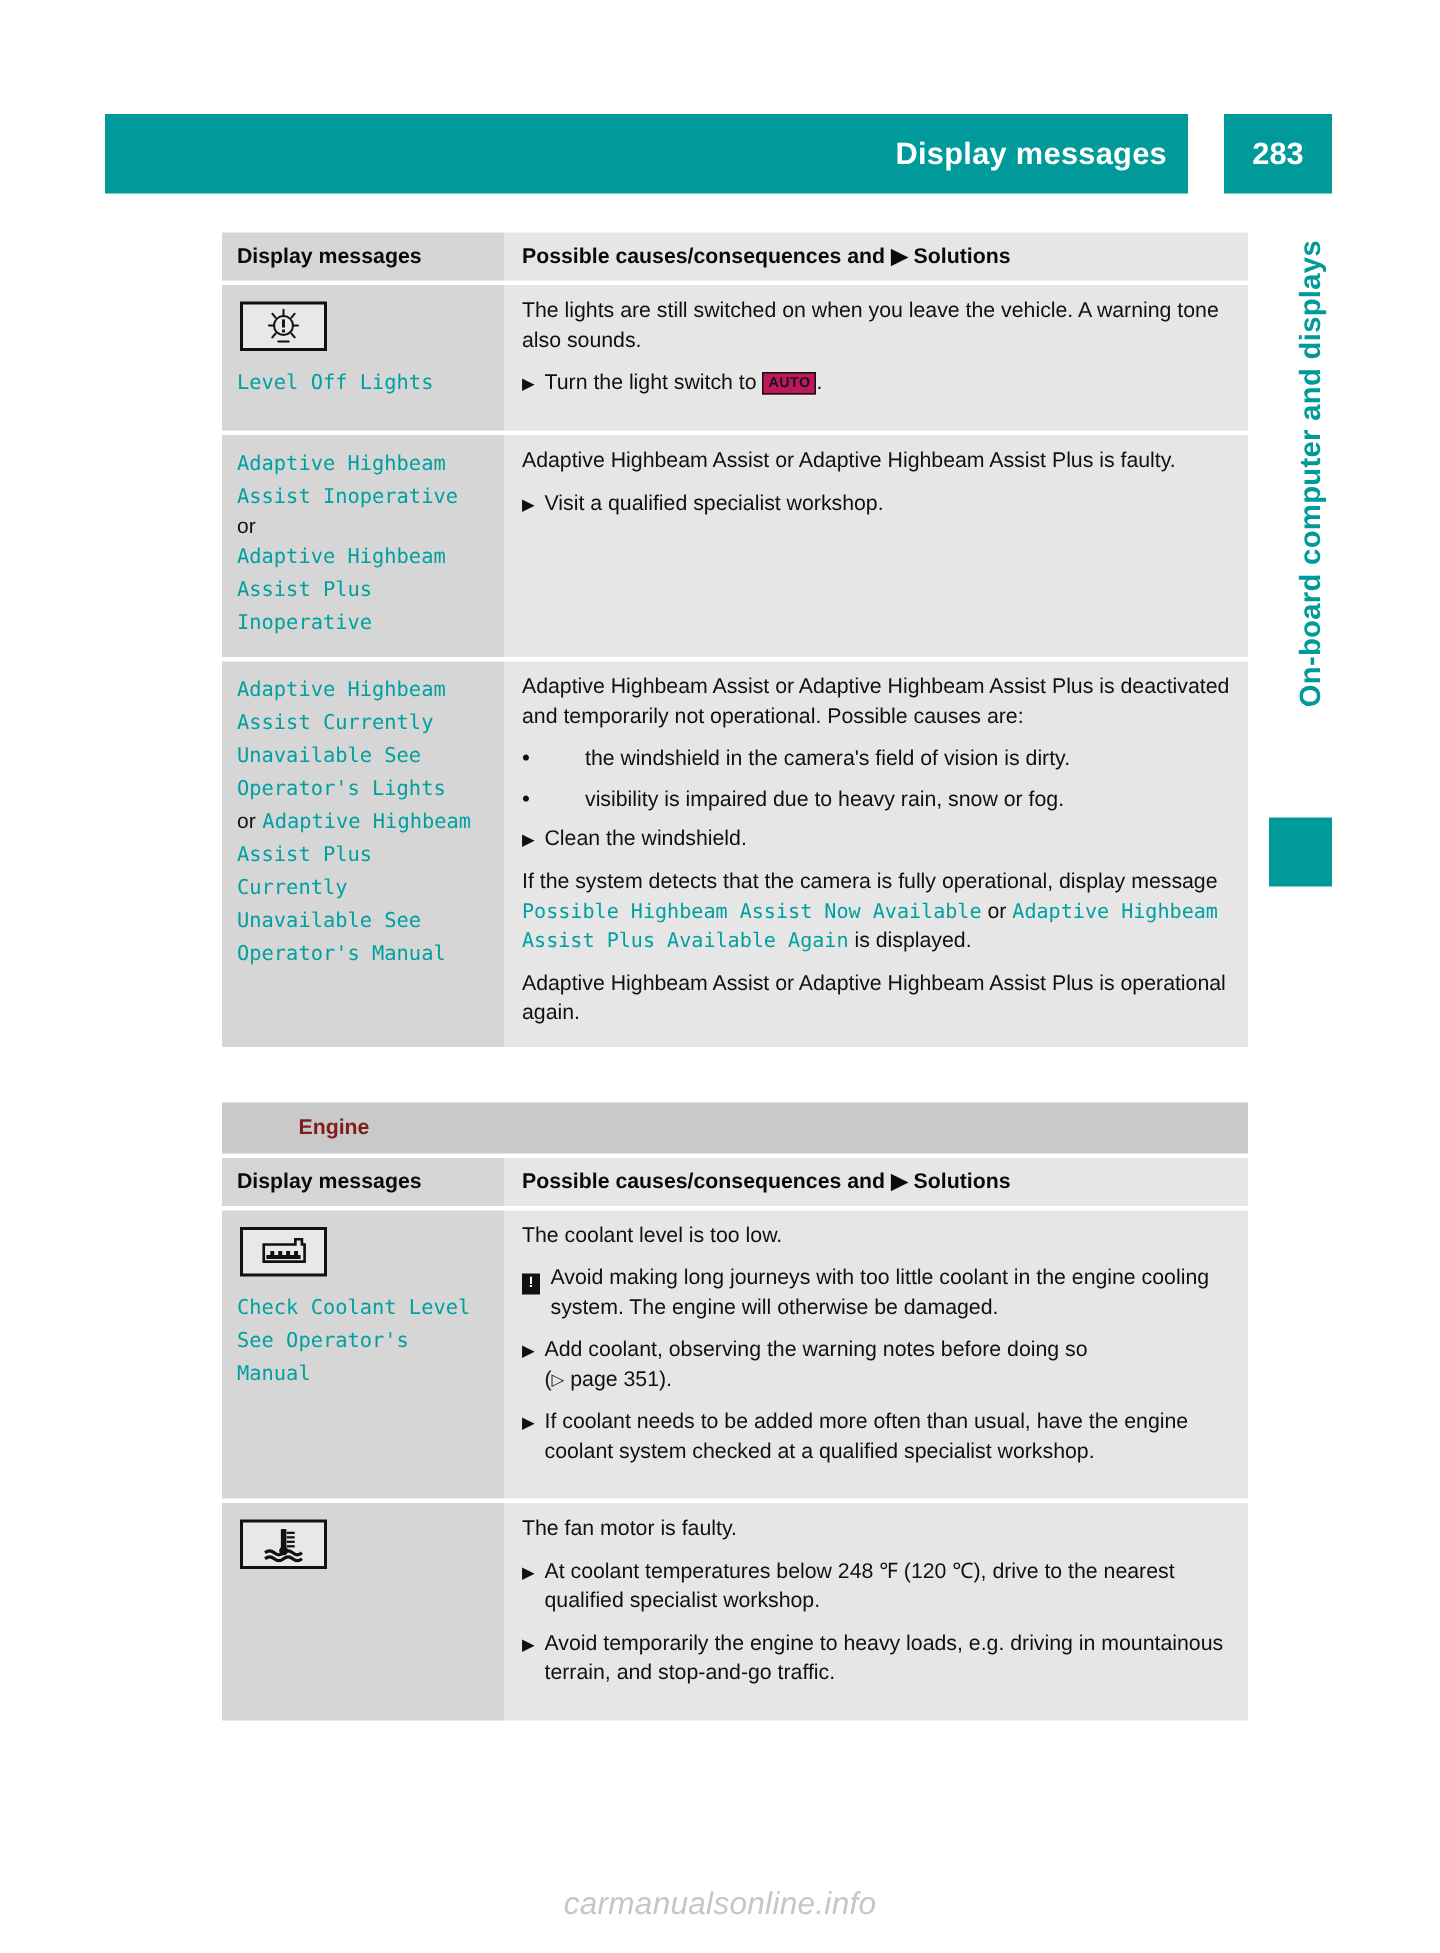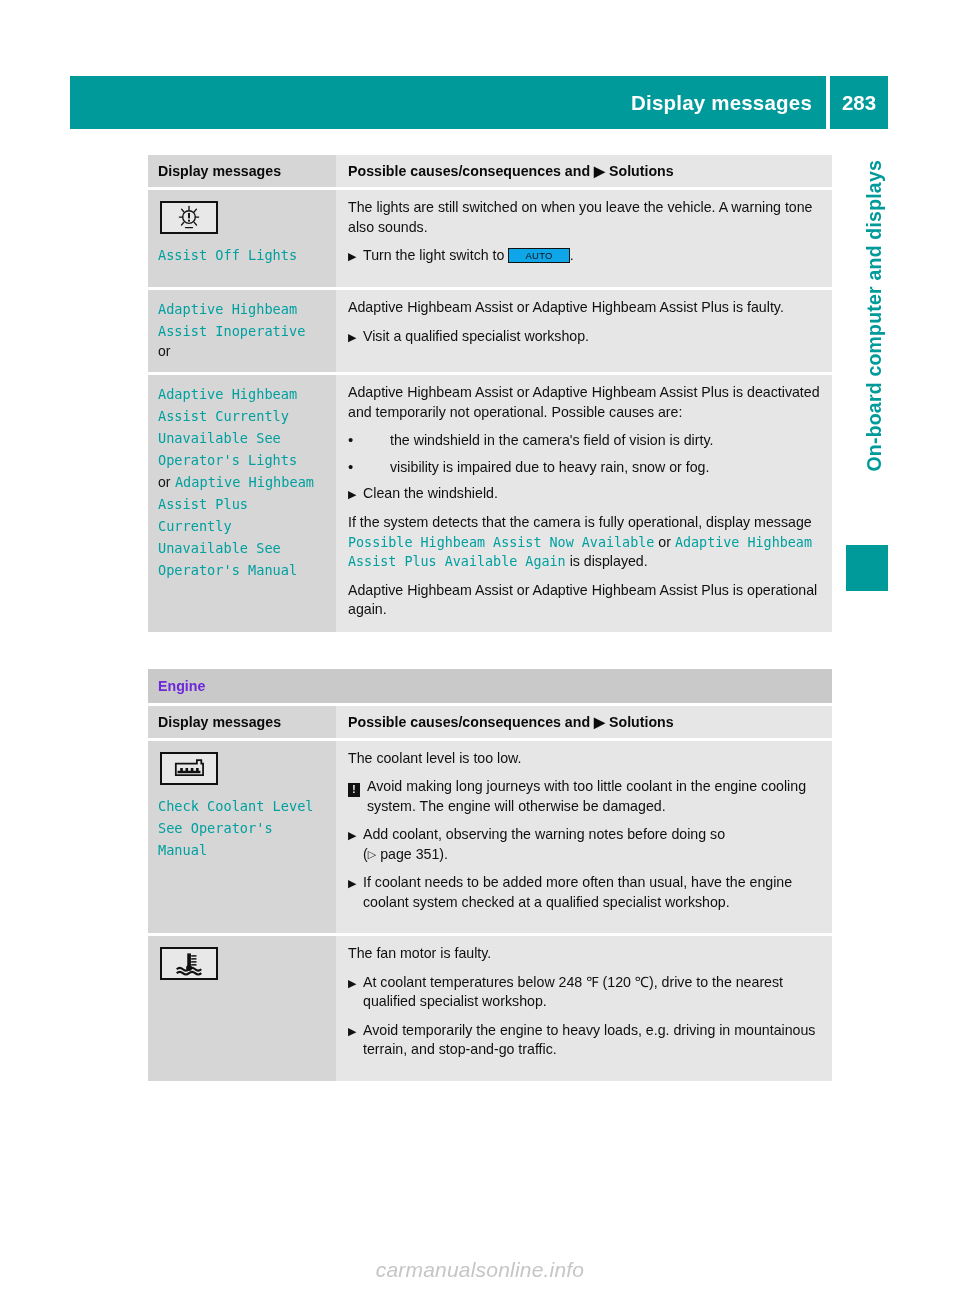--- a/index.html
+++ b/index.html
@@ -29,25 +29,26 @@
     padding-right: 14px;
   }
   .header-title {
     color: #ffffff;
     font-size: 20.5px;
     font-weight: bold;
     letter-spacing: 0.2px;
   }
   .header-sep { width: 4px; background: #ffffff; }
   .header-page-box {
-    width: 58px;
+    width: 72px;
     background: #009a9a;
     display: flex;
     align-items: center;
     justify-content: center;
+    margin-left: 20px;
   }
   .header-page {
     color: #ffffff;
     font-size: 20.5px;
     font-weight: bold;
   }
 
   
   .side-tab {
     position: absolute;
@@ -111,21 +112,22 @@
   
   .section-band {
     width: 100%;
     background: #c9c9c9;
     padding: 8px 10px;
     margin-bottom: 3px;
   }
   .section-band .band-text {
     font-size: 14.2px;
     font-weight: bold;
-    color: #6d28d9;
+    color: #7f1d1d;
+    margin-left: 41px;
   }
 
   
   .msg {
     font-family: "DejaVu Sans Mono", "Liberation Mono", monospace;
     color: #00a0a0;
     font-size: 13.6px;
     line-height: 22px;
     display: block;
     white-space: pre-wrap;
@@ -201,27 +203,27 @@
     font-weight: bold;
     line-height: 14px;
     text-align: center;
     font-family: "Liberation Sans", sans-serif;
   }
 
   
   .key-auto {
     display: inline-block;
     border: 1.6px solid #111;
-    padding: 0px 16px;
+    padding: 0px 3px;
     font-size: 9.5px;
-    font-weight: normal;
+    font-weight: bold;
     line-height: 13px;
     letter-spacing: 0.3px;
     vertical-align: 1px;
-    background: #0ea5e9;
+    background: #be185d;
     color: #111;
   }
 
   
   .ref-arrow {
     font-size: 11px;
     vertical-align: 1px;
   }
 
   
@@ -287,36 +289,37 @@
             <line x1="40" y1="16" x2="36" y2="16"></line>
             <line x1="20.5" y1="25" x2="23" y2="22"></line>
             <line x1="37.5" y1="25" x2="35" y2="22"></line>
             <line x1="25" y1="28" x2="33" y2="28"></line>
             <circle cx="29" cy="16" r="7.2"></circle>
           </g>
           <rect x="27.9" y="11.3" width="2.2" height="6.2" fill="#111"></rect>
           <rect x="27.9" y="19" width="2.2" height="2.2" fill="#111"></rect>
         </svg>
       </div>
-      <span class="msg">Assist Off Lights</span>
+      <span class="msg">Level Off Lights</span>
     </div>
     <div class="col-right">
       <p class="p">The lights are still switched on when you leave the vehicle. A warning tone also sounds.</p>
       <div class="step">
         <span class="step-mark">▶</span>
         <span class="step-body"><span>Turn the light switch to</span>
           <span class="key-auto">AUTO</span><span>.</span></span>
       </div>
     </div>
   </div>
 
   <div class="row">
     <div class="col-left">
       <span class="msg">Adaptive Highbeam Assist Inoperative</span>
       <span class="plain-or">or</span>
+      <span class="msg">Adaptive Highbeam Assist Plus Inoperative</span>
     </div>
     <div class="col-right">
       <p class="p">Adaptive Highbeam Assist or Adaptive Highbeam Assist Plus is faulty.</p>
       <div class="step">
         <span class="step-mark">▶</span>
         <span class="step-body">Visit a qualified specialist workshop.</span>
       </div>
     </div>
   </div>
 

